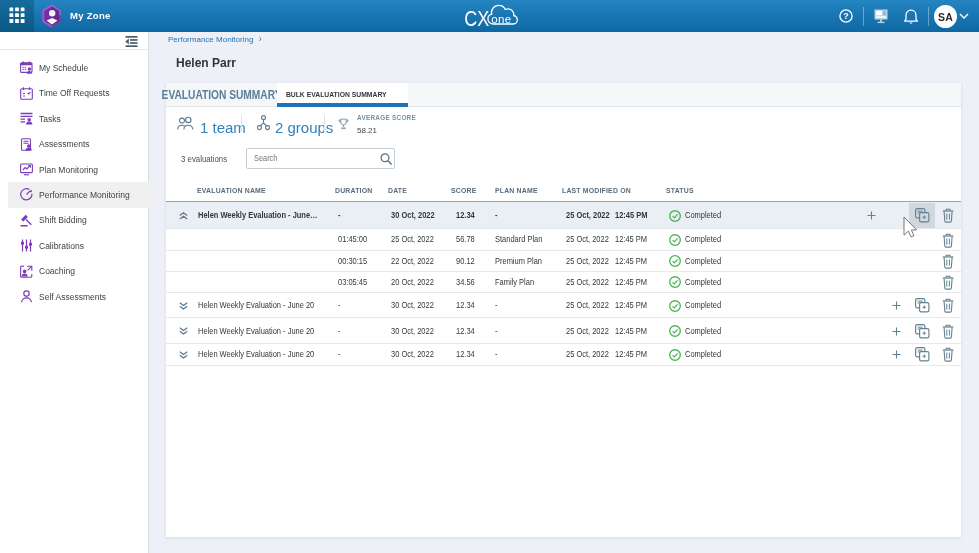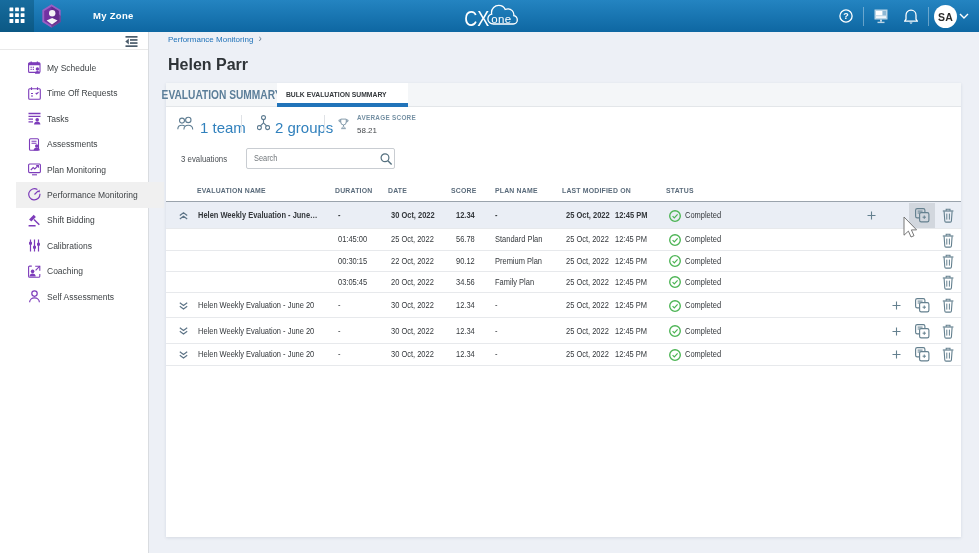--- a/index.html
+++ b/index.html
@@ -6,42 +6,42 @@
   html,body { width:979px; height:553px; overflow:hidden; }
   body { font-family:"Liberation Sans", sans-serif; background:#edf0f6; position:relative; }
   .abs { position:absolute; }
 
   
   .topbar { left:0; top:0; width:979px; height:32px;
     background:linear-gradient(#2484c1, #0e67a2); }
   .wafflebox { left:0; top:0; width:34px; height:32px;
     background:linear-gradient(#176c9e, #0b5884); }
   .hexwrap { left:42px; top:4px; }
-  .myzone { left:70px; top:10px; color:#fff; font-size:9.5px; font-weight:bold; letter-spacing:0.3px;margin-left:23px; }
+  .myzone { left:70px; top:10px; color:#fff; font-size:9.5px; font-weight:bold; letter-spacing:0.3px; }
 
   .tb-divider { width:1px; height:19px; top:7px; background:rgba(255,255,255,0.35); }
   .avatar { left:934px; top:5px; width:23px; height:23px; border-radius:50%;
     background:#fff; color:#2b2b2b; font-size:10.5px; font-weight:bold;
     display:flex; align-items:center; justify-content:center; letter-spacing:0.2px; }
 
   
   .sidebar { left:0; top:32px; width:149px; height:521px; background:#fff;
     border-right:1px solid #d9dce0; }
   .side-top { left:0; top:32px; width:148px; height:18px; background:#fff;
     border-bottom:1px solid #e9e9e9; }
-  .menu-item { position:absolute; left:16px; width:148px; height:25.4px;
+  .menu-item { position:absolute; left:8px; width:148px; height:25.4px;
     display:flex; align-items:center;padding-left:24px; }
   .menu-item svg { position:absolute; left:12px; }
   .menu-item span { position:absolute; left:31px; font-size:8.5px; color:#3f4346; white-space:nowrap; }
   .mi-active { background:#f0f0f0; }
 
   
   .crumb { left:168px; top:33px; font-size:8px; color:#2173b9; }
   .crumb .sep { color:#6a8299; font-size:10px; margin-left:3px; }
-  .title { left:168px; top:55.5px; font-size:16px; font-weight:bold; color:#2f3438; }
+  .title { left:176px; top:55.5px; font-size:12px; font-weight:bold; color:#2f3438; }
 
   .card { left:166px; top:83px; width:795px; height:453.5px; background:#fff;
     box-shadow:0 1px 3px rgba(40,60,90,0.12); }
 
   .tabbar { left:166px; top:83px; width:795px; height:23.5px; background:#f4f6f8;
     border-bottom:1px solid #e3e6e9; }
   .tab1 { left:166px; top:83px; width:110.5px; height:23.5px;
     display:flex; align-items:center; justify-content:center; white-space:nowrap;
     font-size:12px; font-weight:bold; color:#5b7e99; }
   .tab1 span, .tab2 span { transform:scaleX(0.85); transform-origin:center; white-space:nowrap; }

